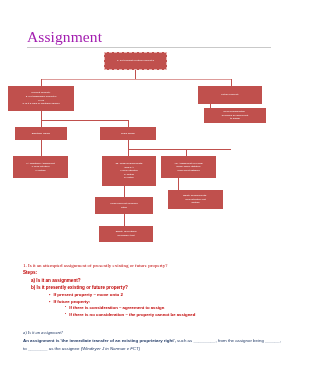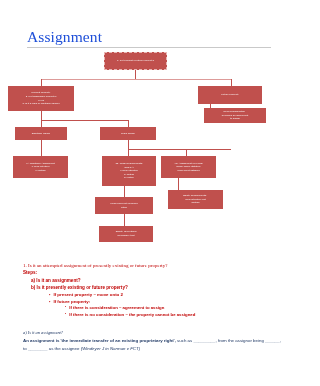--- a/index.html
+++ b/index.html
@@ -22,21 +22,21 @@
     background: #ffffff;
   }
 
   
   .title {
     position: absolute;
     left: 27px;
     top: 28px;
     font-family: "Liberation Serif", serif;
     font-size: 15.5px;
-    color: #1d4ed8;
+    color: #a21caf;
     letter-spacing: 0.1px;
     white-space: nowrap;
     text-align: center;
   }
   .title-rule {
     position: absolute;
     left: 27px;
     top: 47px;
     width: 244px;
     height: 1px;

